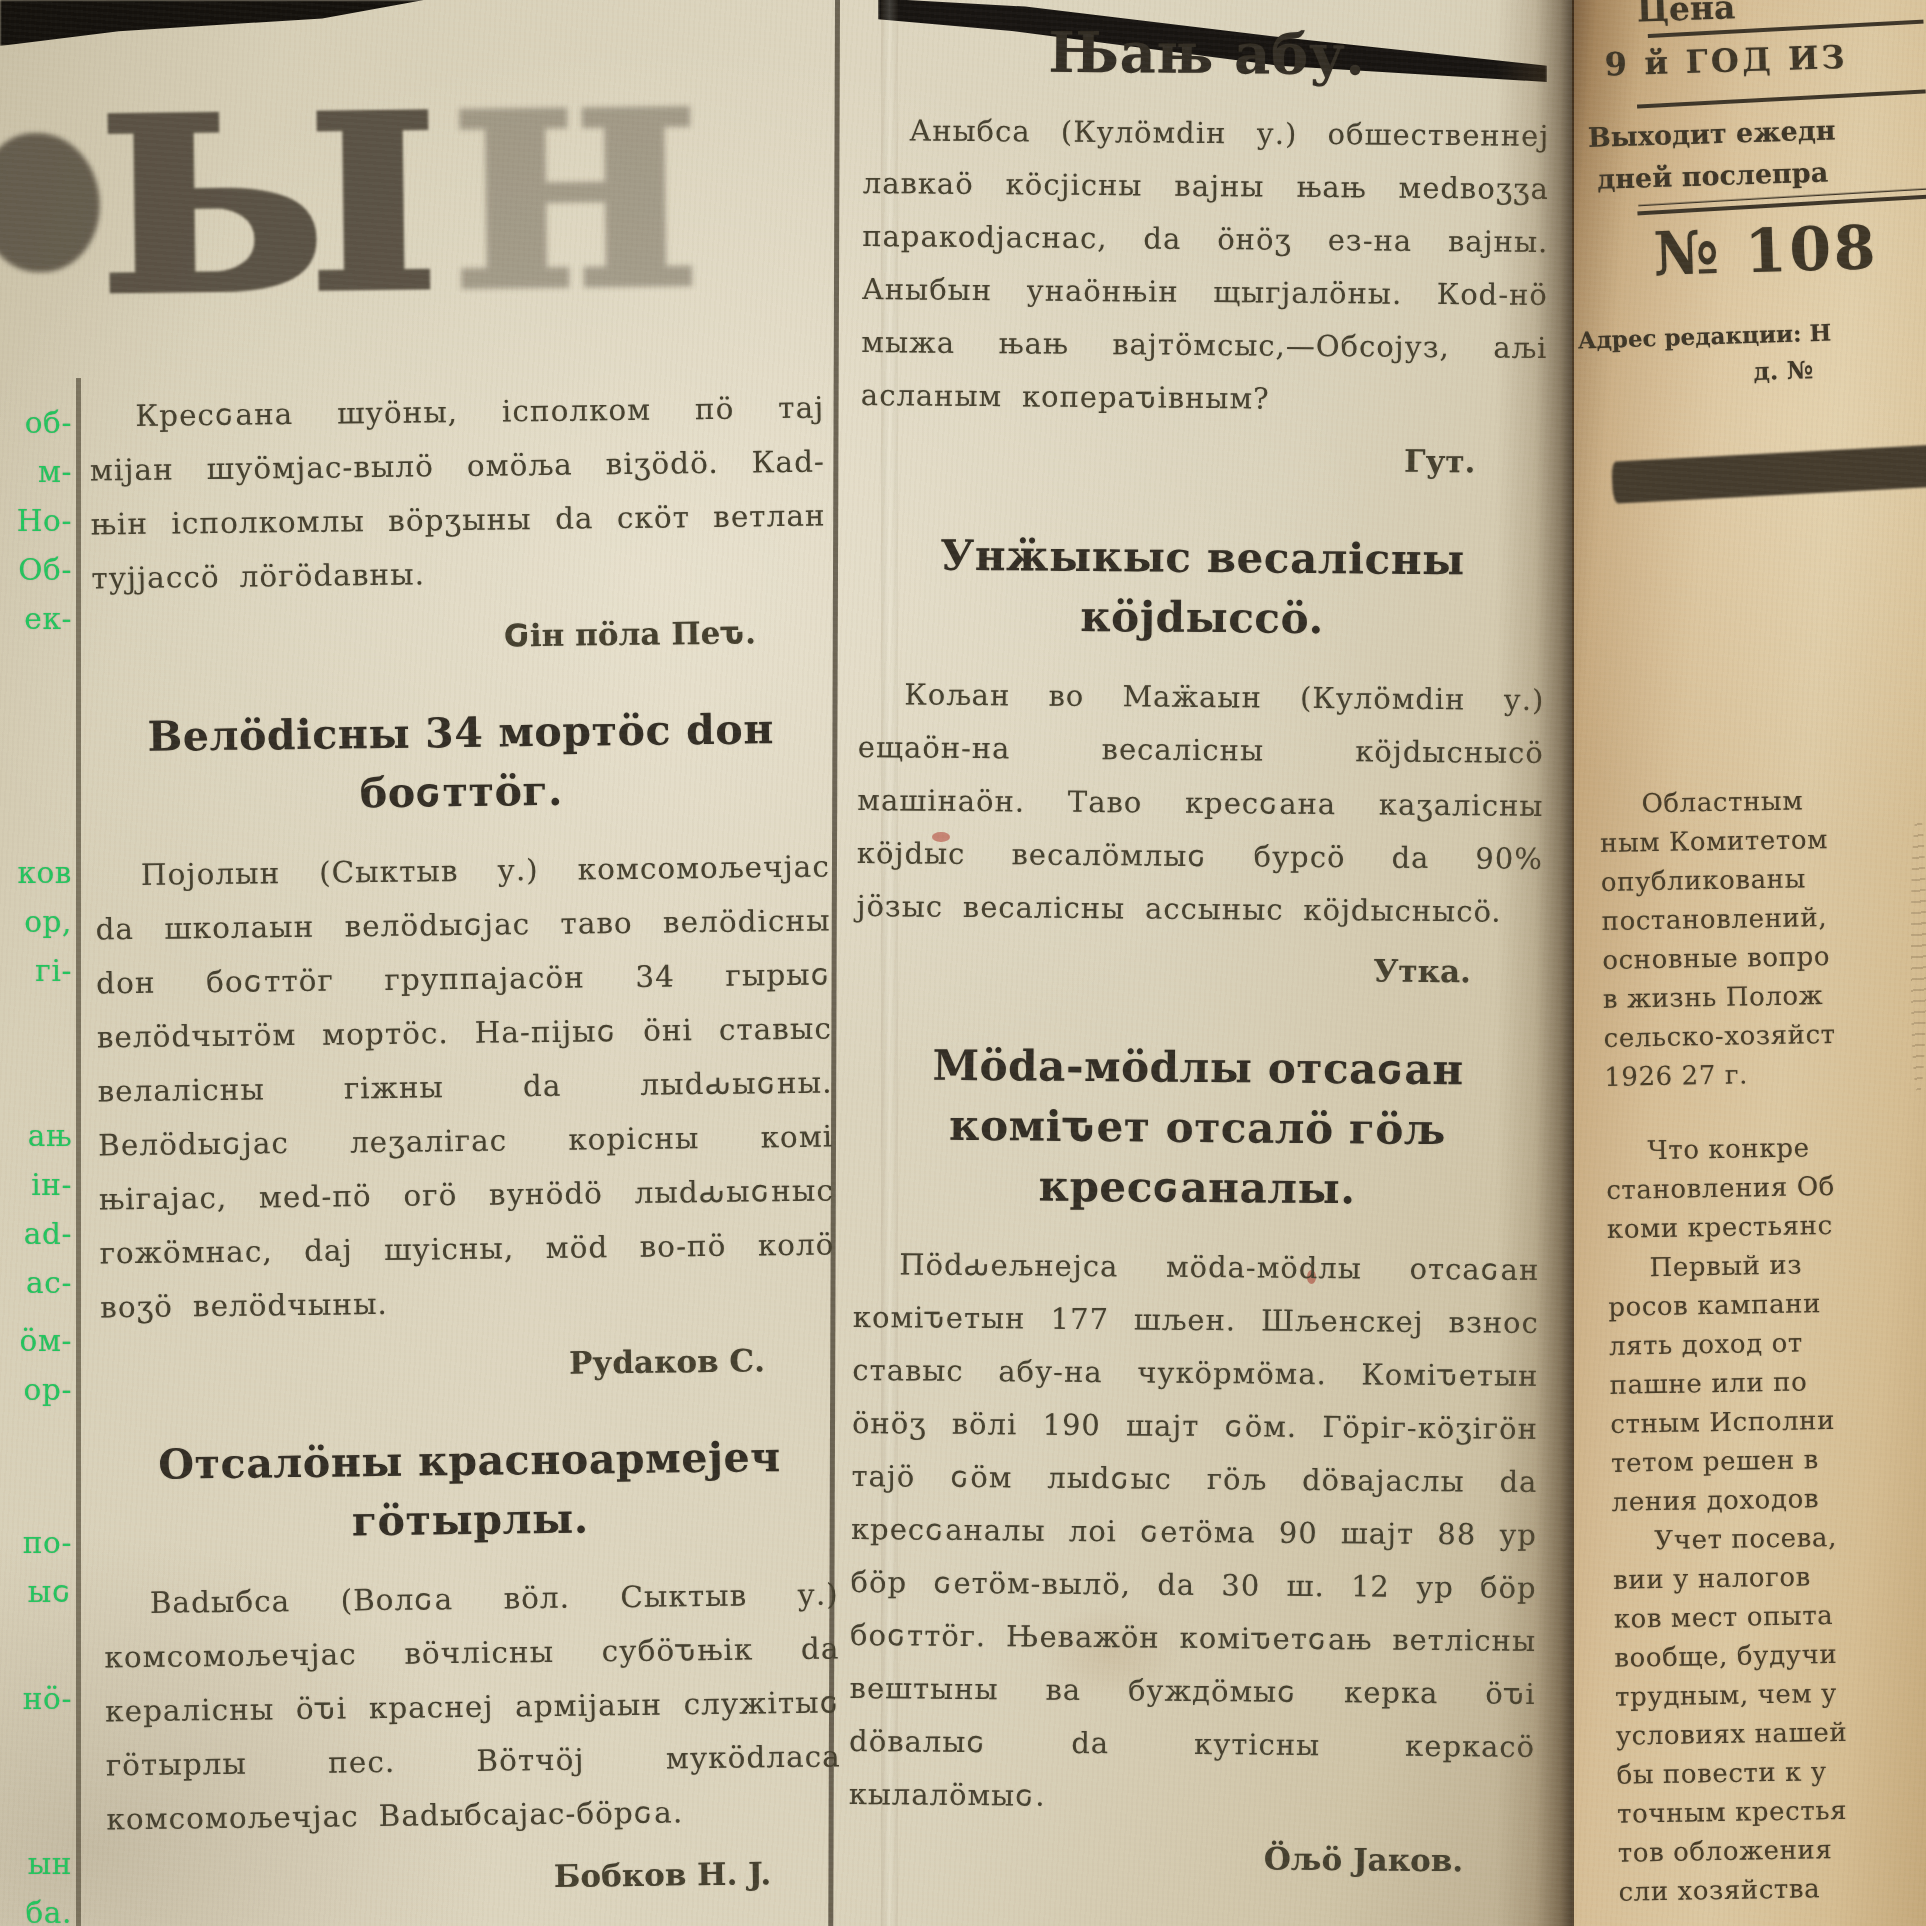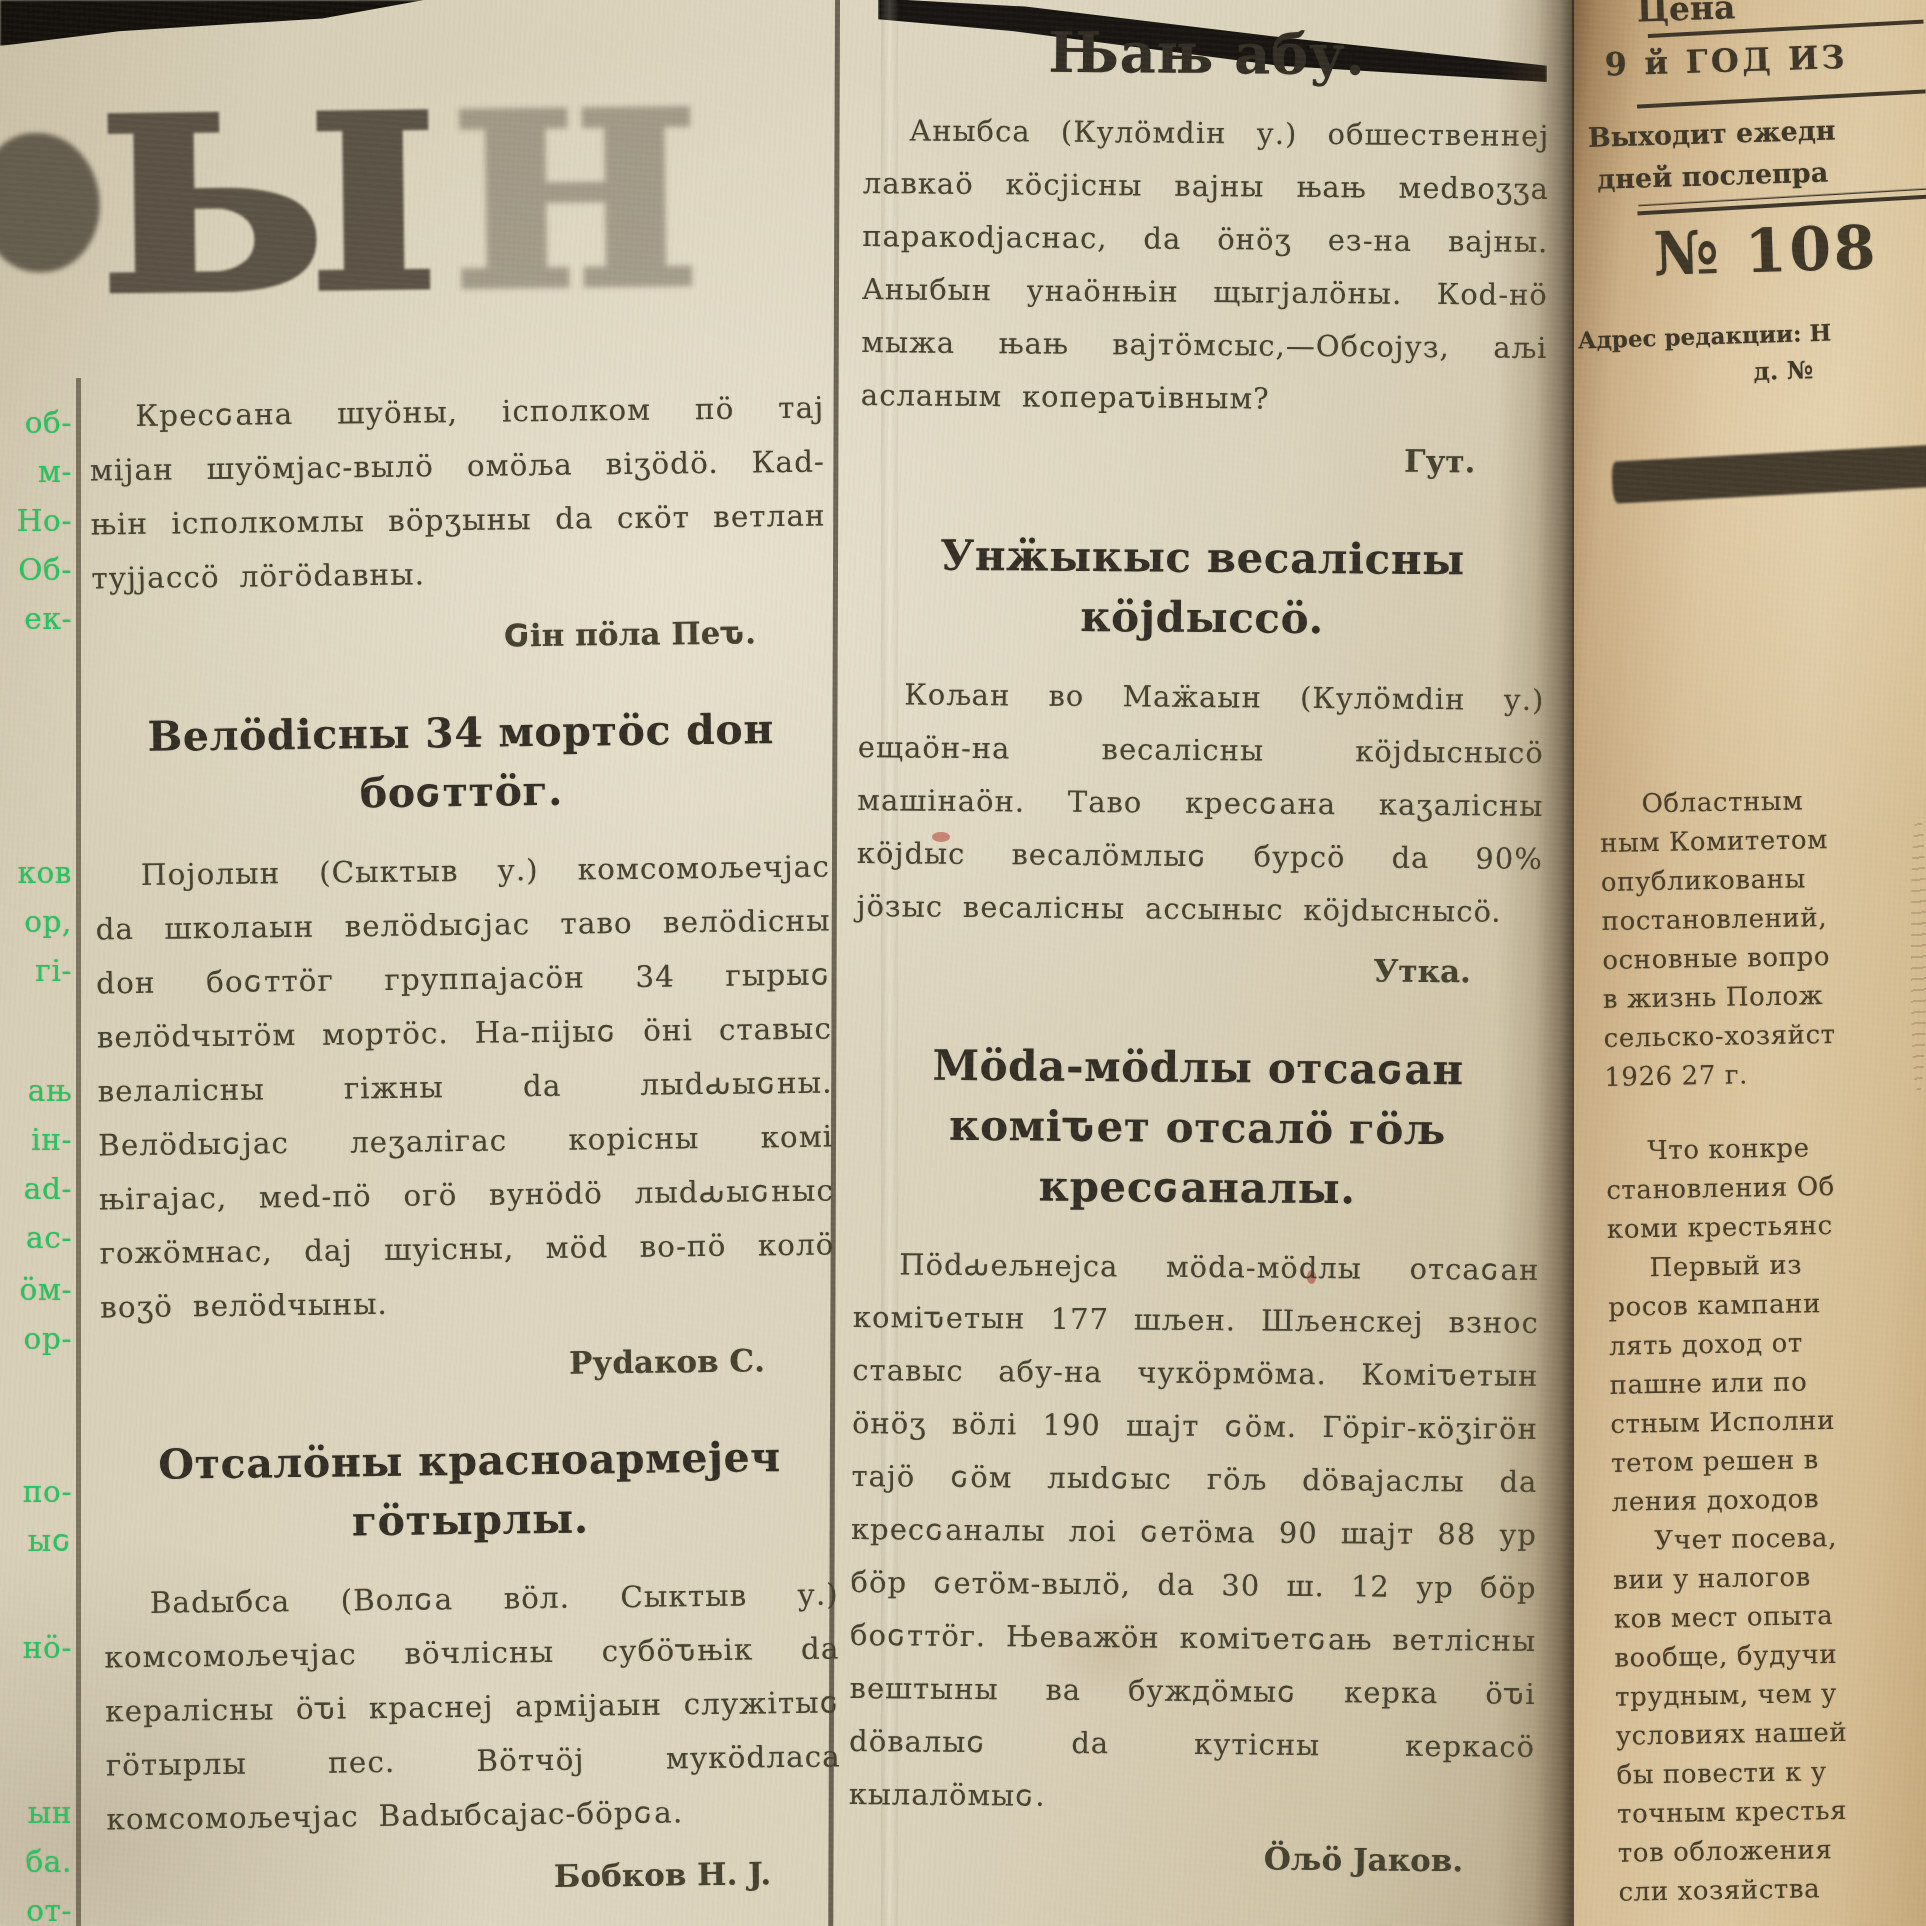--- a/index.html
+++ b/index.html
@@ -38,22 +38,22 @@
     background:rgba(162,44,32,.5);filter:blur(0.6px);}
   .stain-smudge{position:absolute;left:1040px;top:1605px;width:141px;height:96px;border-radius:50%;
     background:radial-gradient(closest-side,rgba(150,112,62,.14),rgba(150,112,62,0));}
   .edge-marks{position:absolute;left:1911px;top:815px;width:15.4px;height:276px;opacity:.45;border-radius:40%;
     background:repeating-linear-gradient(175deg,rgba(0,0,0,0) 0 9px,rgba(90,70,45,.5) 9px 11px);}
   
   .edge-col{position:absolute;left:0;top:399px;width:72px;text-align:right;font-size:29.5px;}
   .edge-col .frag{display:block;height:49px;line-height:49px;letter-spacing:0.6px;color:#22c55e;
     text-shadow:0 0 1.3px rgba(70,62,45,.35);}
   .edge-col .frag:nth-child(6){margin-top:205px;}
-  .edge-col .frag:nth-child(9){margin-top:71px;}
-  .edge-col .frag:nth-child(13){margin-top:3px;}
+  .edge-col .frag:nth-child(9){margin-top:116px;}
+  .edge-col .frag:nth-child(13){margin-top:9px;}
   .edge-col .frag:nth-child(15){margin-top:104px;}
   .edge-col .frag:nth-child(17){margin-top:58px;}
   .edge-col .frag:nth-child(18){margin-top:116px;}
   
   .col{position:absolute;top:0;text-shadow:0 0 1.3px rgba(70,62,45,.32);}
   .col-left{left:96px;width:735px;height:1926px;transform:rotate(-.7deg);
     font-size:29.5px;line-height:54px;padding-top:385px;box-sizing:border-box;}
   .col-mid{left:856px;width:686px;height:1926px;transform:rotate(.5deg);
     font-size:29px;line-height:53px;padding-top:18px;box-sizing:border-box;}
   .giant{position:absolute;top:-6.4px;left:7.7px;font-size:347px;line-height:1;font-weight:bold;

